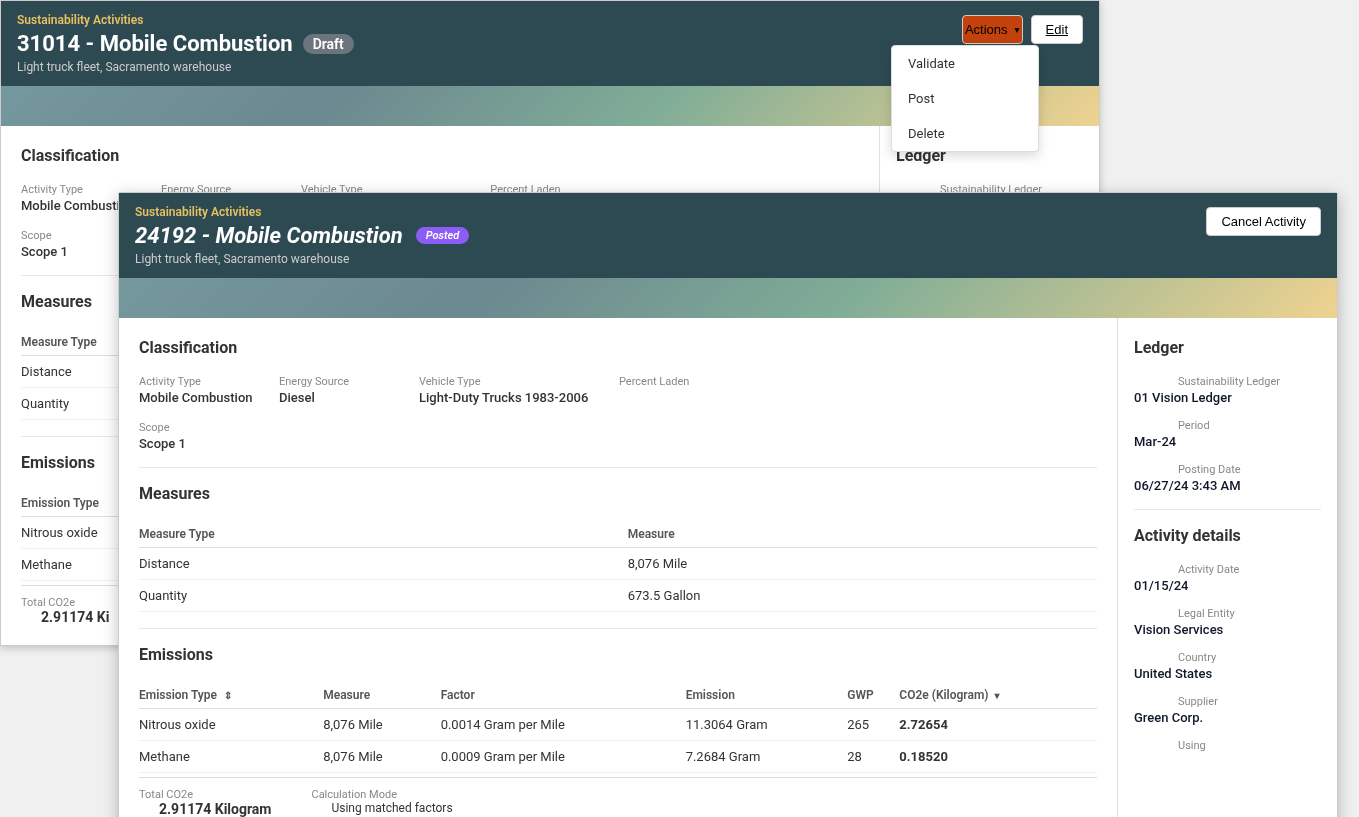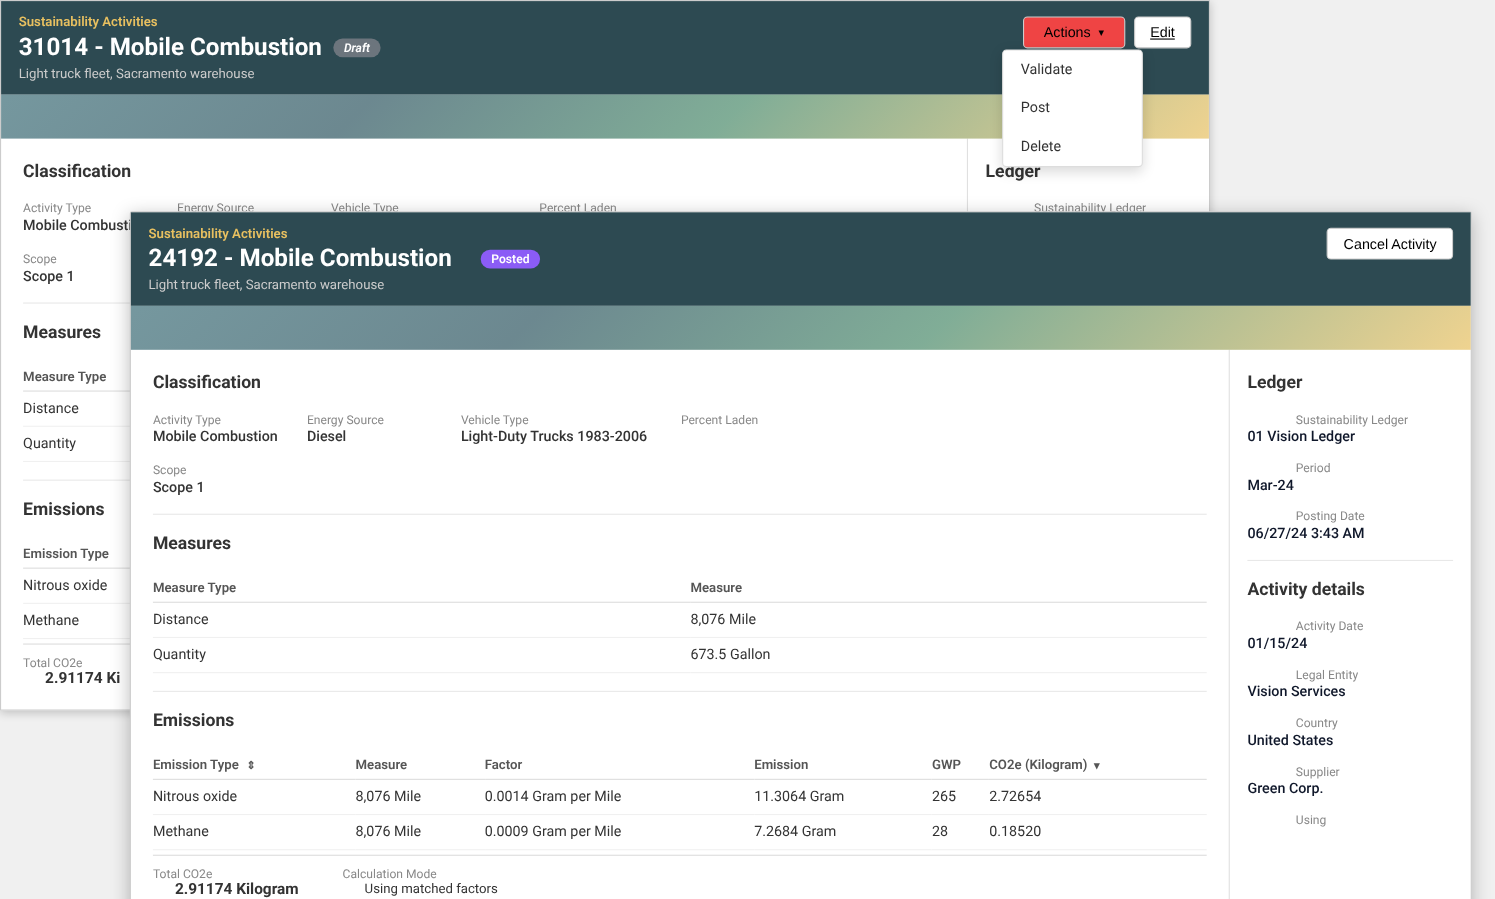--- a/index.html
+++ b/index.html
@@ -33,23 +33,22 @@
     .bg-header h1 {
       color: #fff;
       font-size: 22px;
       font-weight: 700;
     }
     .badge-draft {
       background: #6c757d;
       color: #fff;
       border-radius: 12px;
       padding: 2px 10px;
-      font-size: 11px;
+      font-size: 14px;
       font-weight: 600;
-      font-style: italic;
     }
     .badge-posted {
       background: #8b5cf6;
       color: #fff;
       border-radius: 12px;
       padding: 2px 10px;
       font-size: 11px;
       font-weight: 600;
     }
     .bg-header .subtitle {
@@ -58,24 +57,24 @@
       margin-top: 4px;
     }
     .header-actions {
       position: absolute;
       top: 14px;
       right: 16px;
       display: flex;
       gap: 8px;
     }
     .btn-actions {
-      background: #ef4444;
+      background: #c2410c;
       border: 1px solid #ccc;
       border-radius: 4px;
-      padding: 6px 18px;
+      padding: 6px 2px;
       font-size: 13px;
       cursor: pointer;
       display: flex;
       align-items: center;
       gap: 4px;
     }
     .btn-edit {
       background: #fff;
       border: 1px solid #ccc;
       border-radius: 4px;
@@ -156,21 +155,21 @@
       padding: 8px 0;
       font-size: 13px;
       border-bottom: 1px solid #f0f0f0;
       color: #333;
     }
     .link-text {
       color: #0066cc;
       cursor: pointer;
     }
     .bold-value {
-      font-weight: 400;
+      font-weight: 700;
     }
     .section-divider {
       border: none;
       border-top: 1px solid #e8e8e8;
       margin: 16px 0;
     }
     
     .right-field {
       margin-bottom: 14px;
     }
@@ -188,21 +187,21 @@
     
     .dropdown-menu {
       position: absolute;
       top: 44px;
       right: 60px;
       background: #fff;
       border: 1px solid #ddd;
       box-shadow: 0 4px 12px rgba(0,0,0,0.15);
       border-radius: 4px;
       z-index: 1000;
-      width: 128px;
+      width: 148px;
     }
     .dropdown-item {
       padding: 10px 16px;
       font-size: 13px;
       color: #333;
       cursor: pointer;
     }
     
     .fg-window {
       position: absolute;
@@ -389,21 +388,21 @@
         <div class="right-field-label">Sustainability Ledger</div>
         <div class="right-field-value">Vision Financials Ledger</div>
       </div>
     </div>
   </div>
 </div>
 
 <div class="fg-window">
   <div class="fg-header">
     <div class="breadcrumb-text">Sustainability Activities</div>
-    <div class="title-row" style="display:flex;align-items:center;gap:26px;">
+    <div class="title-row" style="display:flex;align-items:center;gap:13px;font-style:italic;">
       <h1>24192 - Mobile Combustion</h1>
       <span class="badge-posted">Posted</span>
     </div>
     <div class="subtitle">Light truck fleet, Sacramento warehouse</div>
     <div style="position:absolute;top:14px;right:16px;">
       <button class="btn-cancel-activity">Cancel Activity</button>
     </div>
   </div>
   <div class="fg-banner"></div>
   <div class="fg-body">

